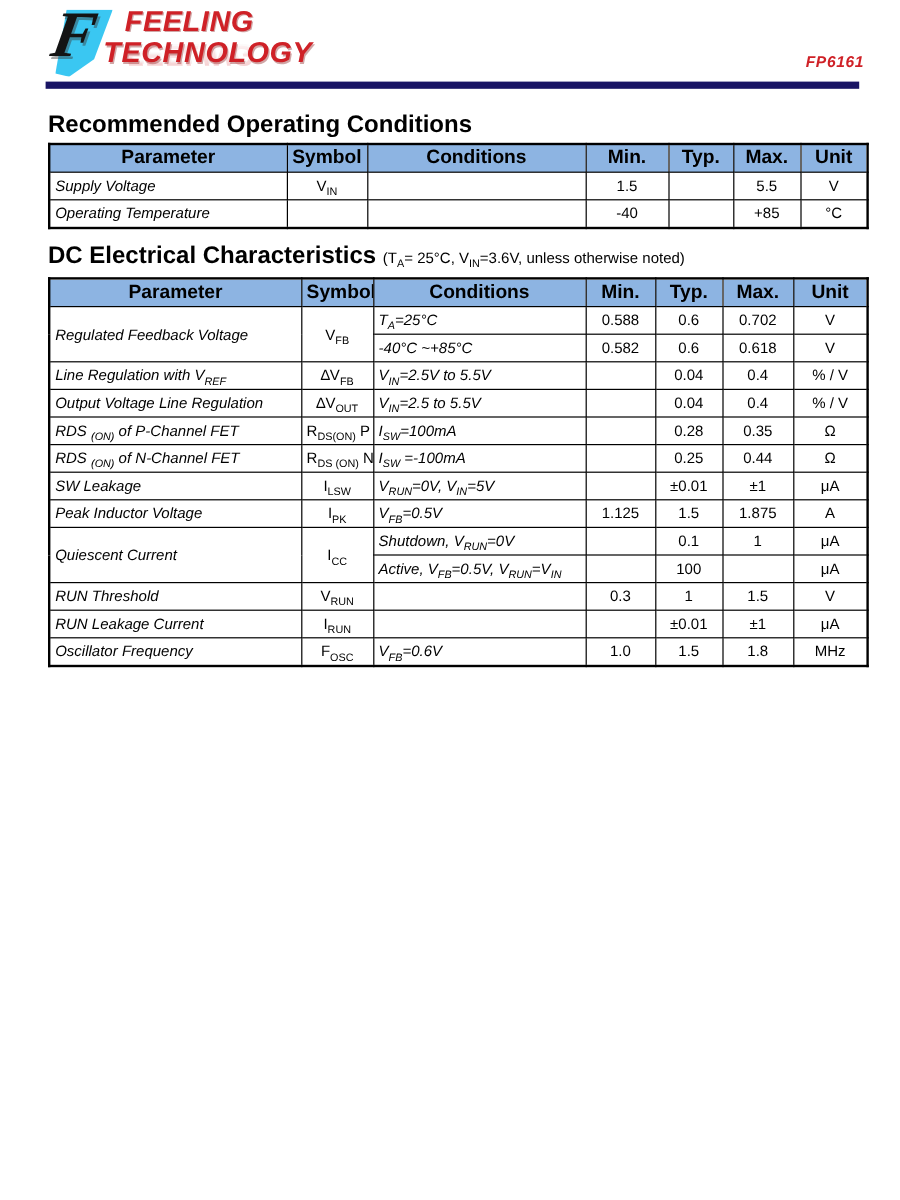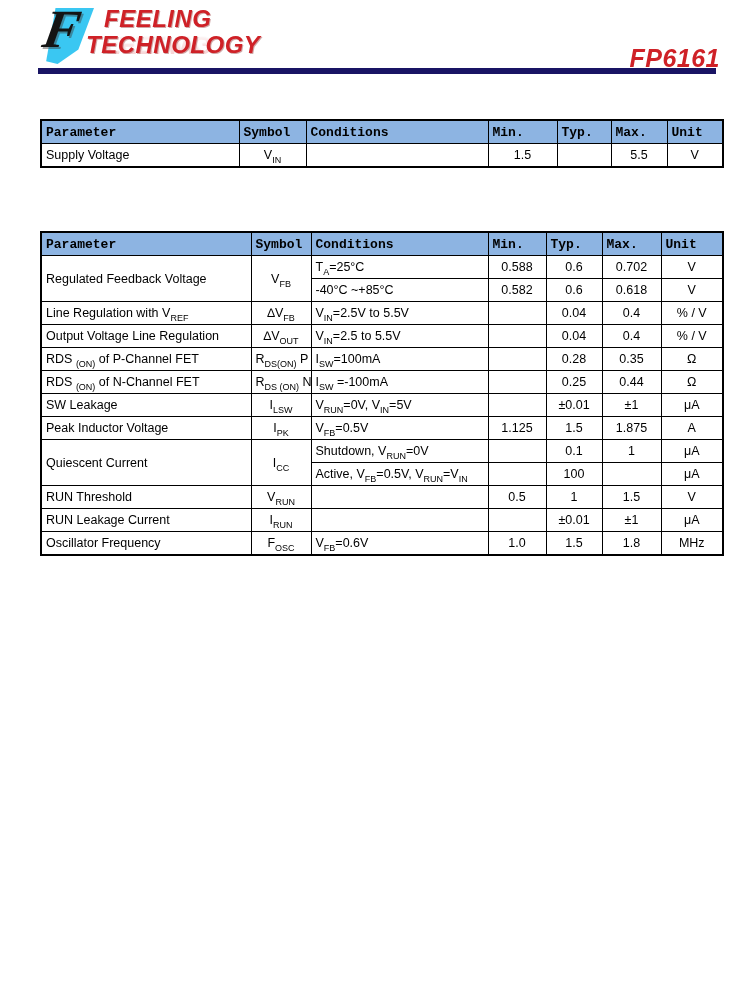--- a/index.html
+++ b/index.html
@@ -14,41 +14,41 @@
   .logo-f{position:absolute;left:6px;top:-8px;font-family:"Liberation Serif",serif;
           font-style:italic;font-weight:bold;font-size:54px;color:#141414;
           transform:skewX(-10deg);text-shadow:2px 2px 0 rgba(60,60,60,.45);}
   .brand{position:absolute;left:86px;top:6px;font-style:italic;font-weight:bold;
          color:var(--brand-red,#CF2127);font-size:24px;line-height:26px;letter-spacing:.5px;
          text-shadow:1px 1px 0 rgba(120,0,0,.35);white-space:nowrap;}
   .brand .l1{padding-left:18px;}
   .brand-reflect{top:58px;transform:scaleY(-1);transform-origin:top;opacity:.28;
          -webkit-mask-image:linear-gradient(to bottom,rgba(0,0,0,.8),transparent 55%);
          mask-image:linear-gradient(to bottom,rgba(0,0,0,.8),transparent 55%);}
-  .part{position:absolute;top:44px;right:30px;font-size:25px;font-weight:bold;
+  .part{position:absolute;top:44px;right:30px;font-size:13px;font-weight:bold;
         font-style:italic;color:var(--brand-red,#CF2127);letter-spacing:.5px;}
   .rule{position:absolute;left:38px;top:68px;width:678px;height:6px;
         background:var(--rule-navy,#191464);}
 
   
   .sec-title{position:absolute;left:40px;margin:0;font-size:20px;font-weight:bold;
              white-space:nowrap;}
   #sec1-title{top:93px;}
   #sec2-title{top:202px;}
   .sec-sub{font-size:12.5px;font-weight:normal;letter-spacing:0;}
 
   
   table{position:absolute;left:40px;width:682px;border-collapse:collapse;
         table-layout:fixed;border:2px solid #000;}
   #table1{top:119px;}
   #table2{top:231px;}
   th,td{border:1px solid #000;height:22px;padding:0 4px;font-size:12.5px;
         overflow:hidden;white-space:nowrap;vertical-align:middle;}
-  th{background:var(--table-header-bg,#8DB4E2);font-size:13px;font-weight:bold;text-align:left;font-family:Liberation Mono, monospace;}
-  td.al{text-align:left;}
+  th{background:var(--table-header-bg,#8DB4E2);font-size:16px;font-weight:bold;text-align:center;}
+  td.al{text-align:left;font-style:italic;}
   td.ac{text-align:center;}
   sub{font-size:9px;line-height:0;letter-spacing:0;}
 </style>
 </head>
 <body>
 
 <div class="page">
 
   <div class="logo-mark">
     <div class="logo-cyan"></div>
@@ -60,20 +60,21 @@
     <div class="l2">TECHNOLOGY</div>
   </div>
   <div class="brand brand-reflect" aria-hidden="true">
     <div class="l1">FEELING</div>
     <div class="l2">TECHNOLOGY</div>
   </div>
 
   <div class="part">FP6161</div>
   <div class="rule"></div>
 
+  <h2 class="sec-title" id="sec1-title">Recommended Operating Conditions</h2>
 
   <table id="table1">
     <colgroup>
       <col style="width:198px">
         <col style="width:67px">
         <col style="width:182px">
       <col style="width:69px">
         <col style="width:54px">
         <col style="width:56px">
         <col style="width:56px">
@@ -92,23 +93,36 @@
     <tbody>
         <tr>
           <td class="al">Supply Voltage</td>
           <td class="ac">V<sub>IN</sub></td>
           <td class="al">&nbsp;</td>
           <td class="ac">1.5</td>
           <td class="ac">&nbsp;</td>
           <td class="ac">5.5</td>
           <td class="ac">V</td>
         </tr>
+        <tr>
+          <td class="al">Operating Temperature</td>
+          <td class="ac">&nbsp;</td>
+          <td class="al">&nbsp;</td>
+          <td class="ac">-40</td>
+          <td class="ac">&nbsp;</td>
+          <td class="ac">+85</td>
+          <td class="ac">°C</td>
+        </tr>
       </tbody>
   </table>
 
+  <h2 class="sec-title" id="sec2-title">
+    <span>DC Electrical Characteristics</span>
+    <span class="sec-sub">(T<sub>A</sub>= 25°C, V<sub>IN</sub>=3.6V, unless otherwise noted)</span>
+  </h2>
 
   <table id="table2">
     <colgroup>
       <col style="width:210px">
         <col style="width:60px">
         <col style="width:177px">
       <col style="width:58px">
         <col style="width:56px">
         <col style="width:59px">
         <col style="width:62px">
@@ -208,21 +222,21 @@
           <td class="al">Active, V<sub>FB</sub>=0.5V, V<sub>RUN</sub>=V<sub>IN</sub></td>
           <td class="ac">&nbsp;</td>
           <td class="ac">100</td>
           <td class="ac">&nbsp;</td>
           <td class="ac">μA</td>
         </tr>
         <tr>
           <td class="al">RUN Threshold</td>
           <td class="ac">V<sub>RUN</sub></td>
           <td class="al">&nbsp;</td>
-          <td class="ac">0.5</td>
+          <td class="ac">0.3</td>
           <td class="ac">1</td>
           <td class="ac">1.5</td>
           <td class="ac">V</td>
         </tr>
         <tr>
           <td class="al">RUN Leakage Current</td>
           <td class="ac">I<sub>RUN</sub></td>
           <td class="al">&nbsp;</td>
           <td class="ac">&nbsp;</td>
           <td class="ac">±0.01</td>

